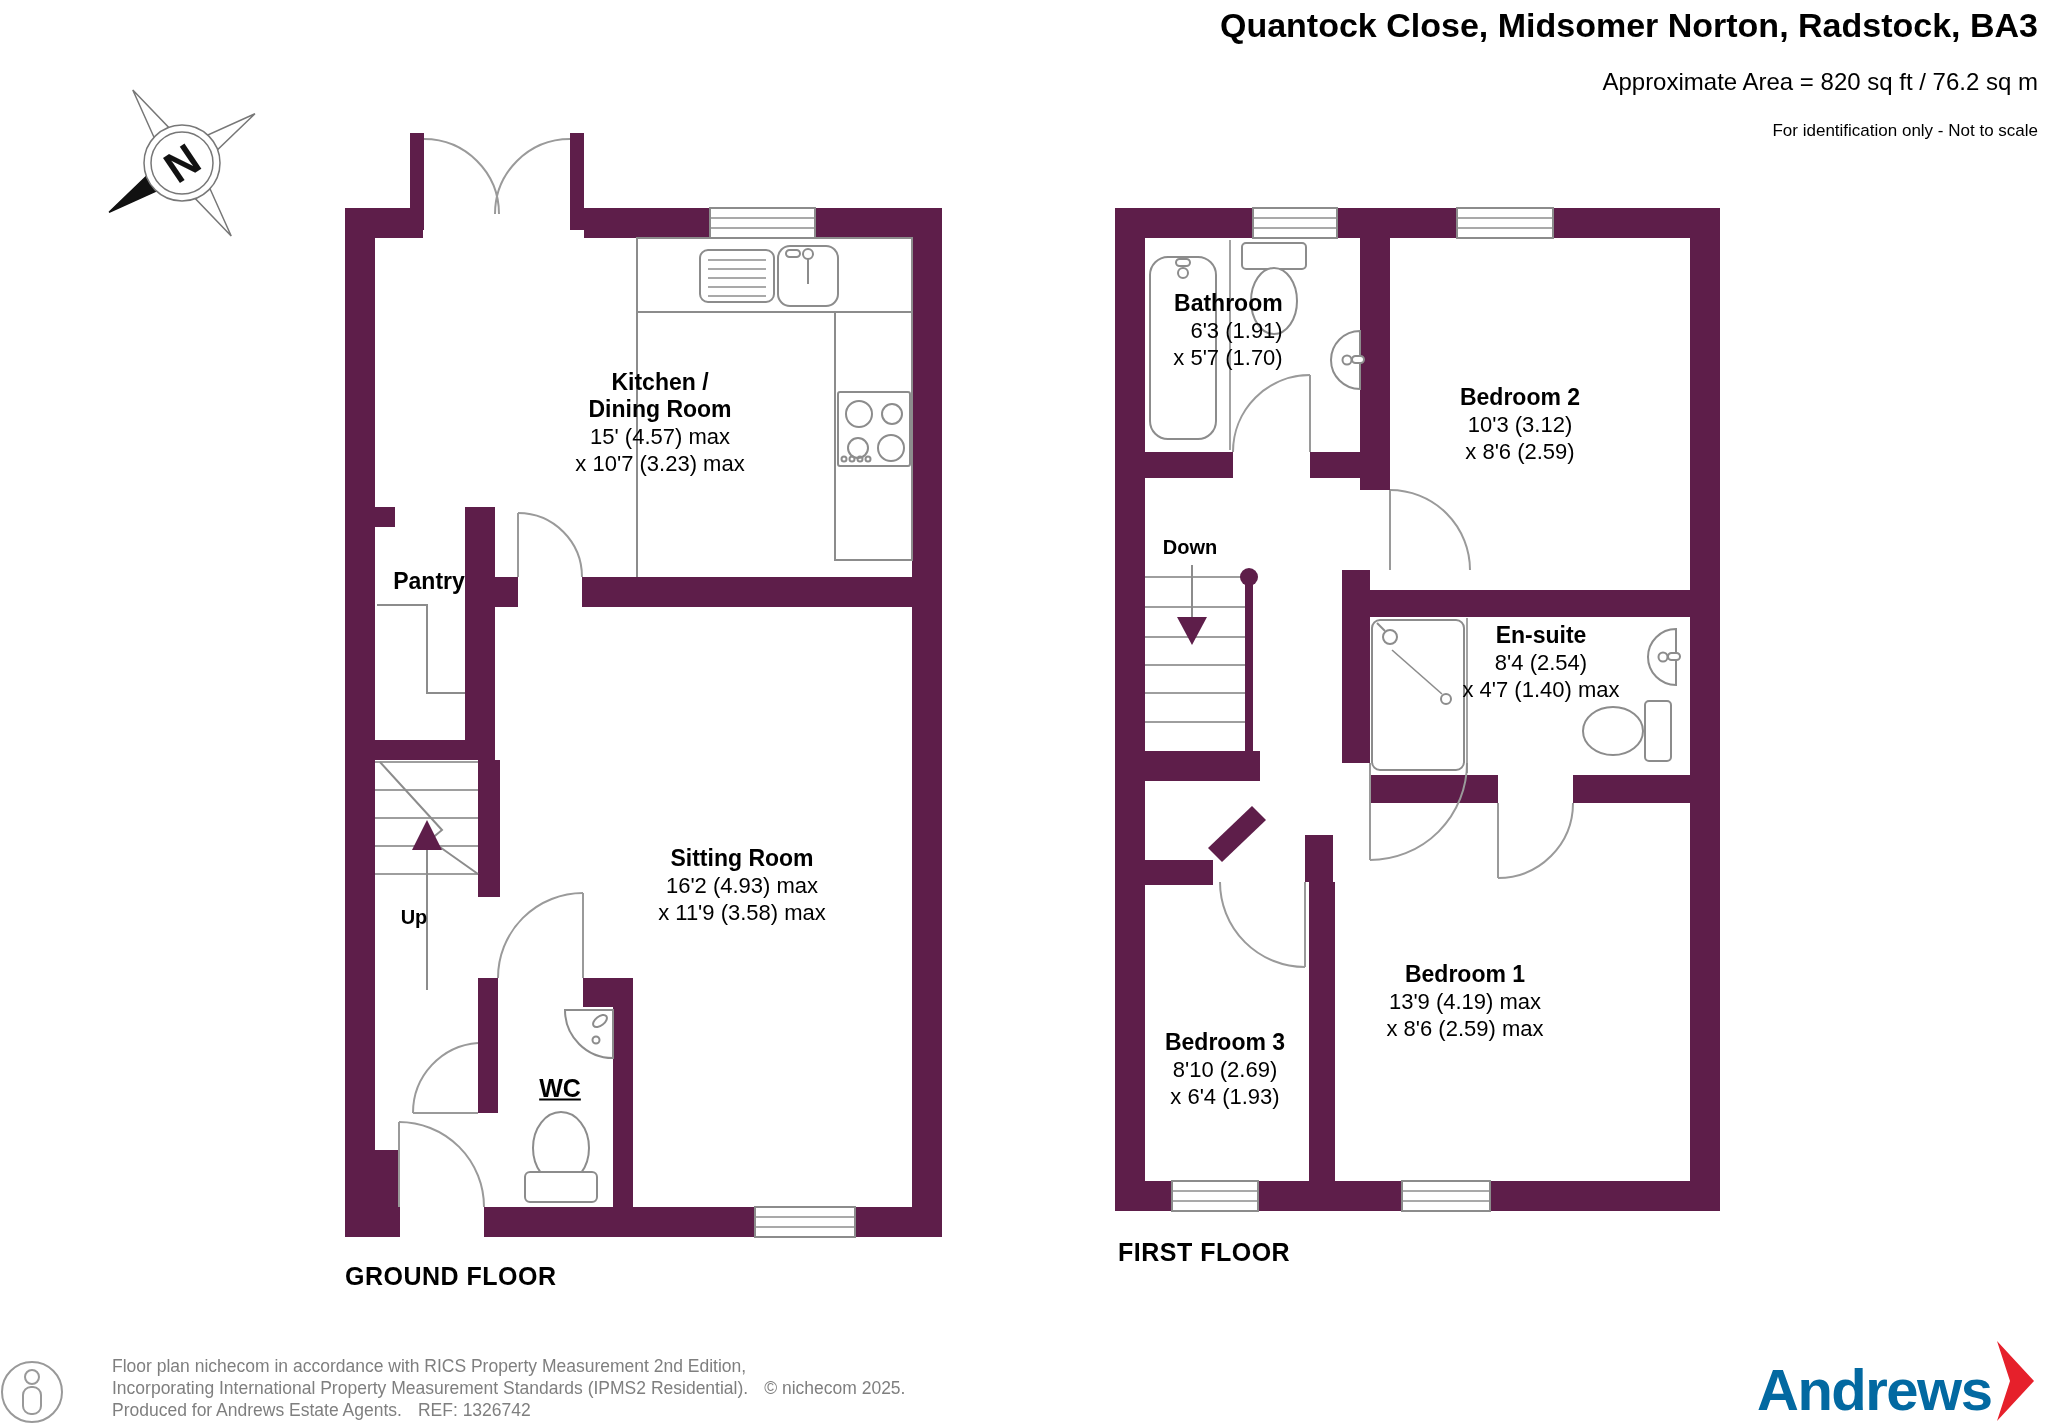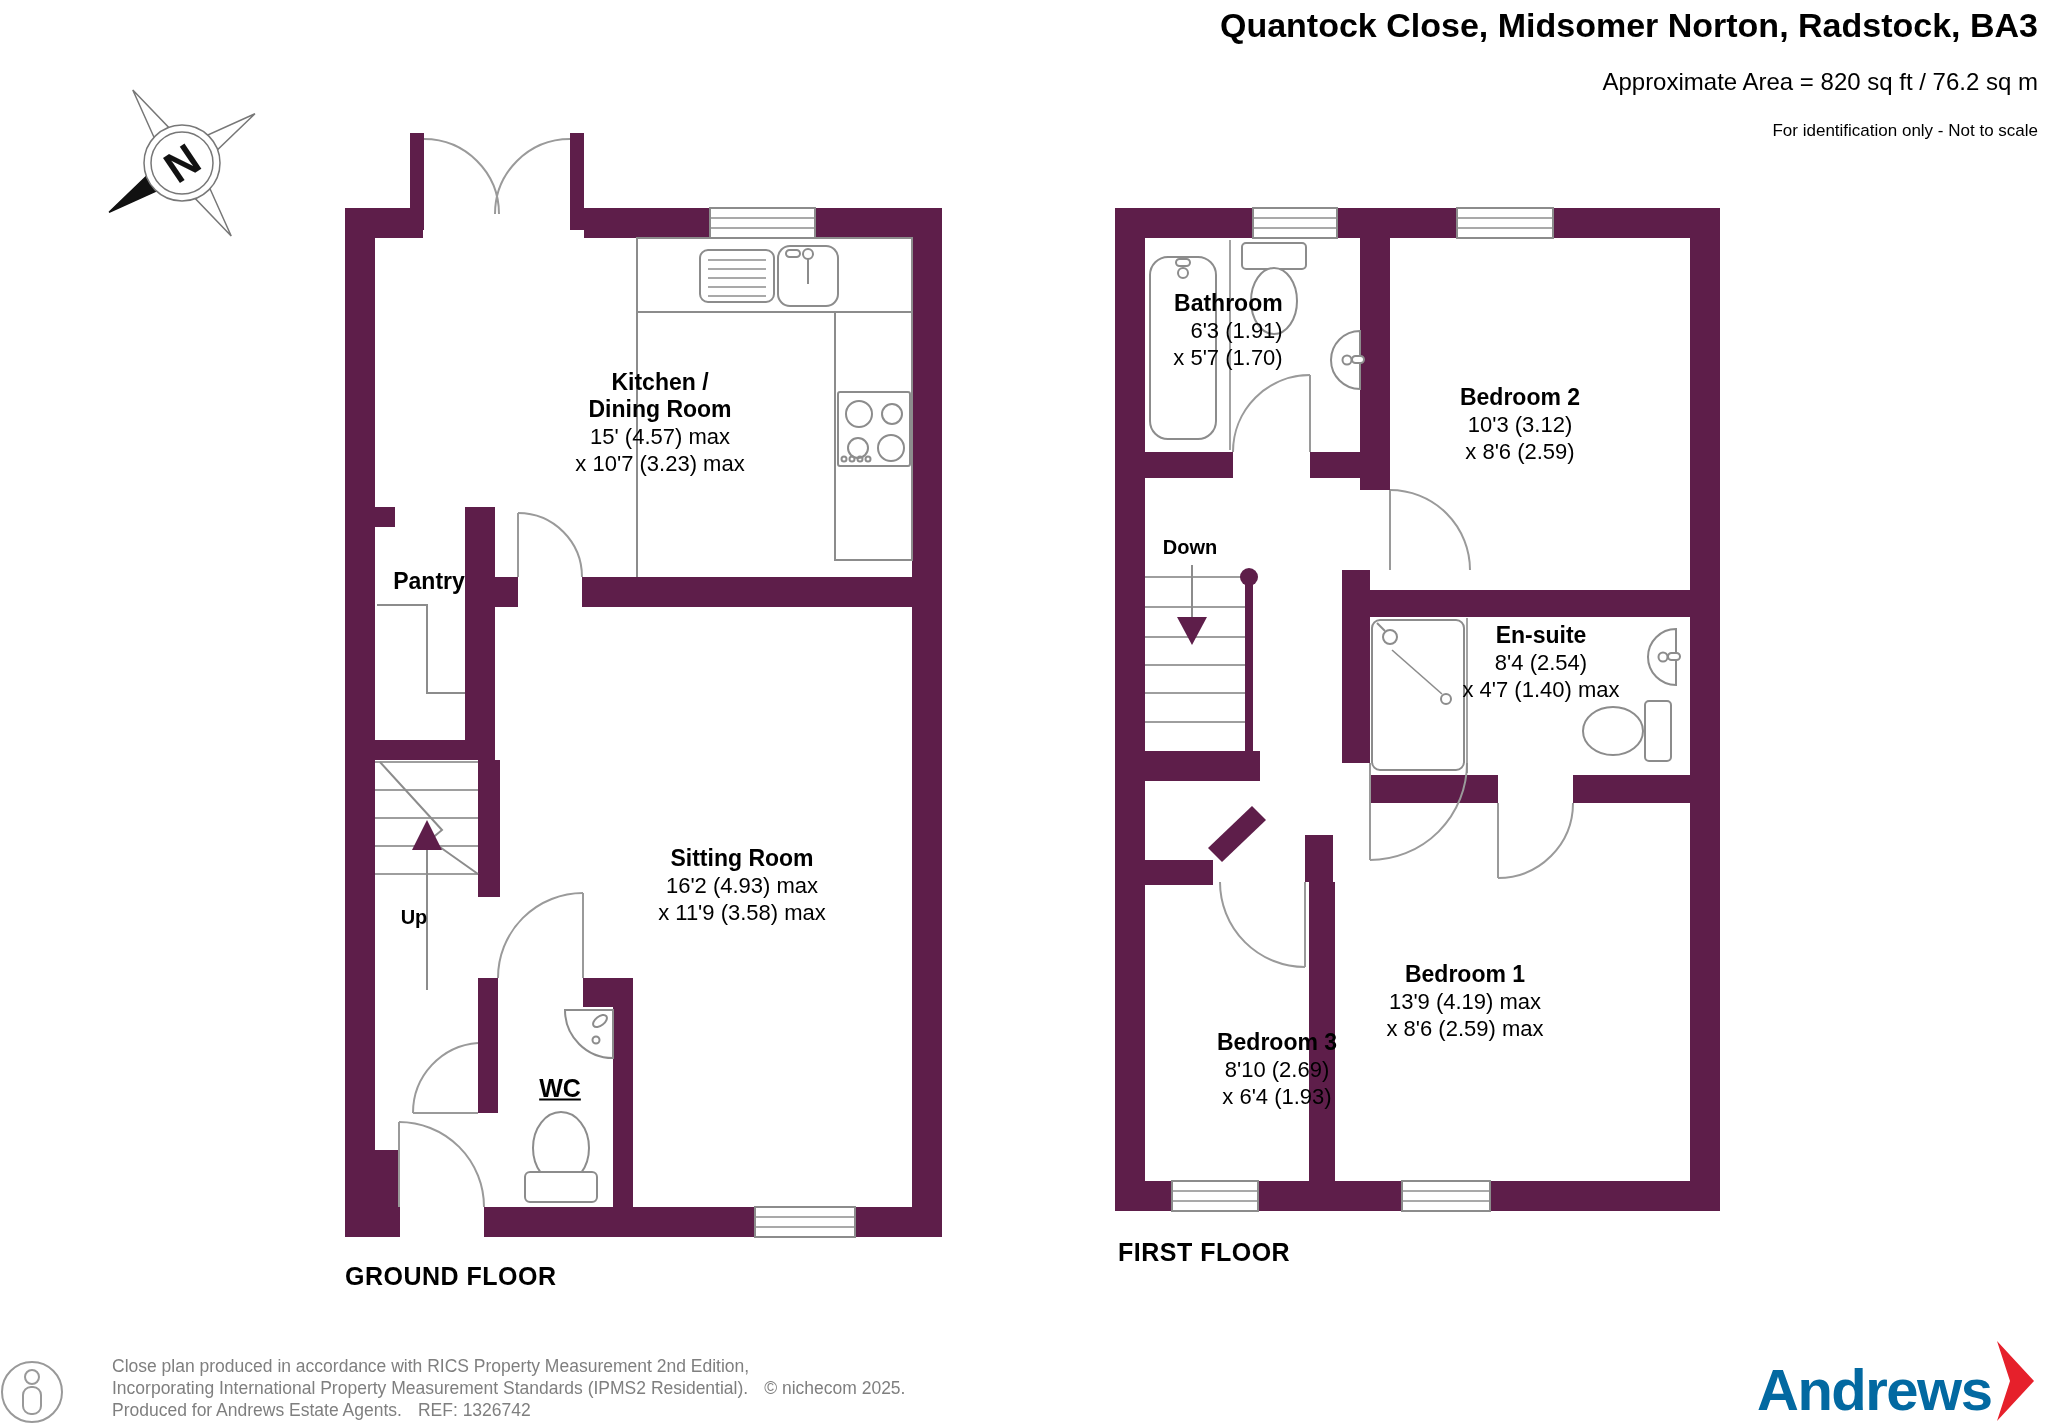--- a/index.html
+++ b/index.html
@@ -316,30 +316,30 @@
   <div class="room-label" style="left:1541px; top:662px;">
     <div class="nm">En-suite</div>
     <div class="dm">8'4 (2.54)</div>
     <div class="dm">x 4'7 (1.40) max</div>
   </div>
   <div class="room-label" style="left:1465px; top:1001px;">
     <div class="nm">Bedroom 1</div>
     <div class="dm">13'9 (4.19) max</div>
     <div class="dm">x 8'6 (2.59) max</div>
   </div>
-  <div class="room-label" style="left:1277px; top:1069px;text-align:center;">
+  <div class="room-label" style="left:1225px; top:1069px;text-align:center;">
     <div class="nm">Bedroom 3</div>
     <div class="dm">8'10 (2.69)</div>
     <div class="dm">x 6'4 (1.93)</div>
   </div>
   <div class="mini-label" style="left:1190px; top:547px;">Down</div>
   <div class="floor-label" style="left:1118px; top:1238px;">FIRST FLOOR</div>
 
   <div class="ftr-line" style="top:1356px;">
-    <span>Close plan produced in accordance with RICS Property Measurement 2nd Edition,</span>
+    <span>Floor plan nichecom in accordance with RICS Property Measurement 2nd Edition,</span>
   </div>
   <div class="ftr-line" style="top:1378px;">
     <span>Incorporating International Property Measurement Standards (IPMS2 Residential).</span>
       <span class="ftr-gap"></span>
     <span>© nichecom 2025.</span>
   </div>
   <div class="ftr-line" style="top:1400px;">
     <span>Produced for Andrews Estate Agents.</span>
       <span class="ftr-gap"></span>
     <span>REF: 1326742</span>

